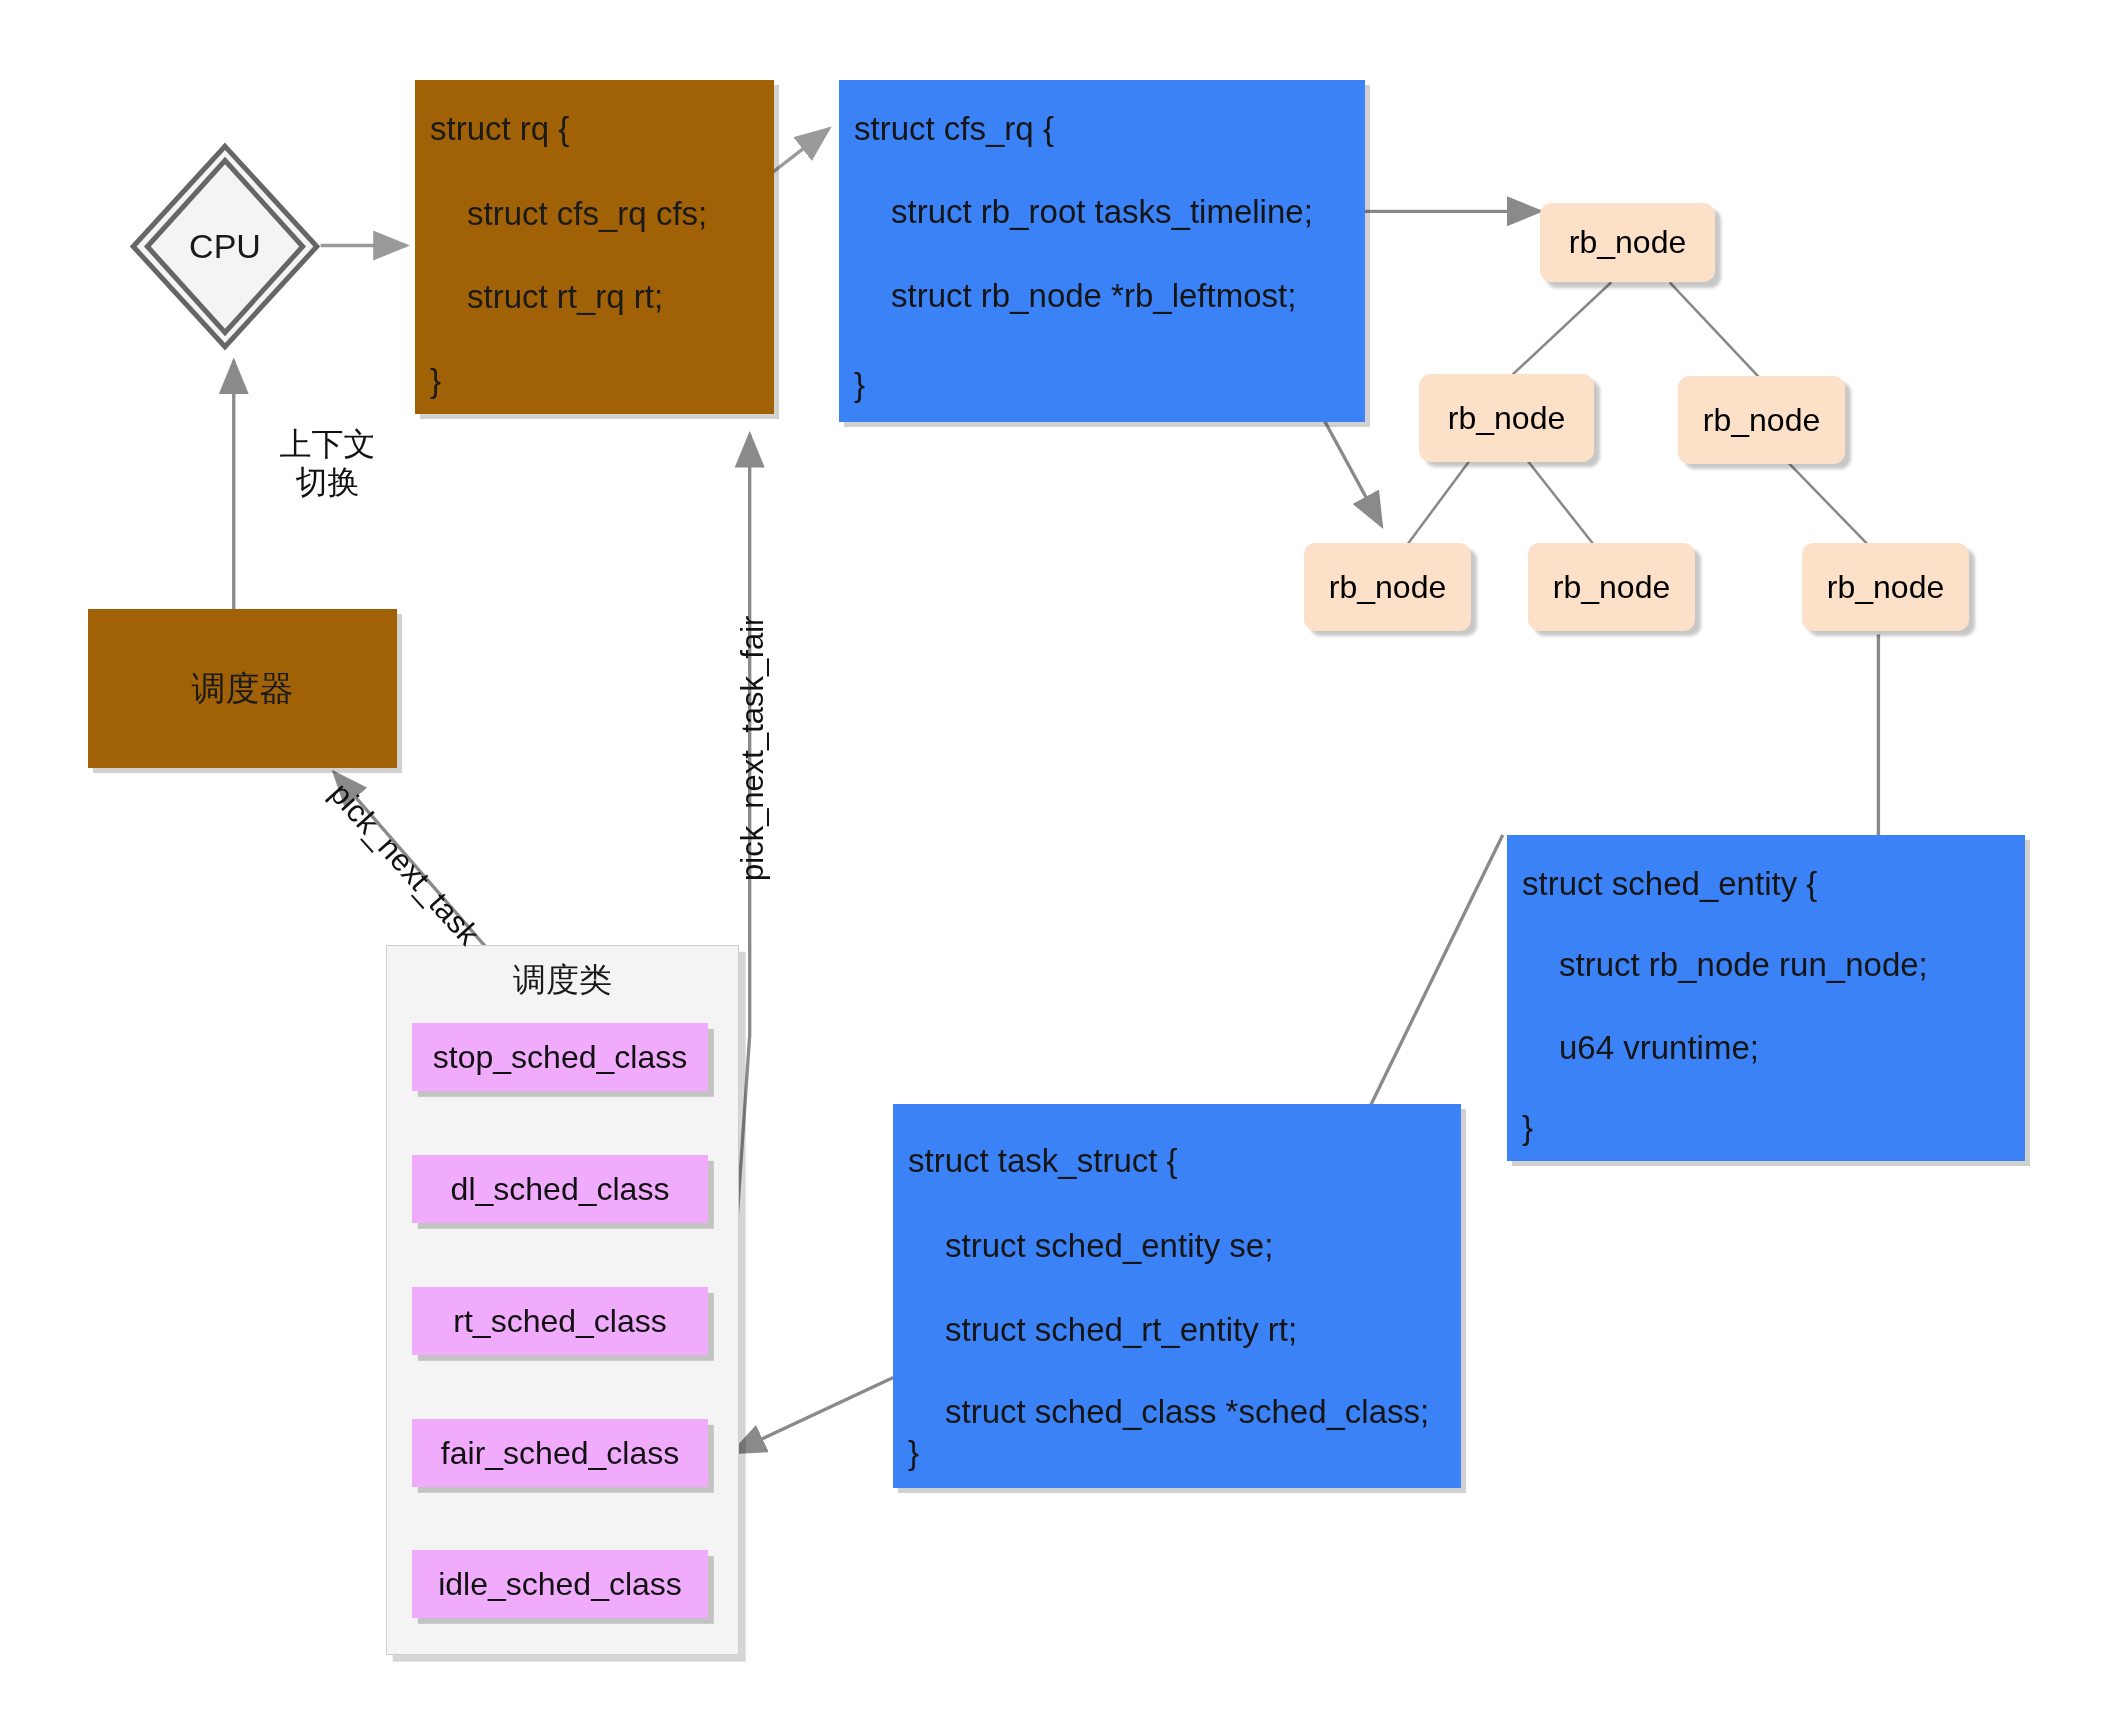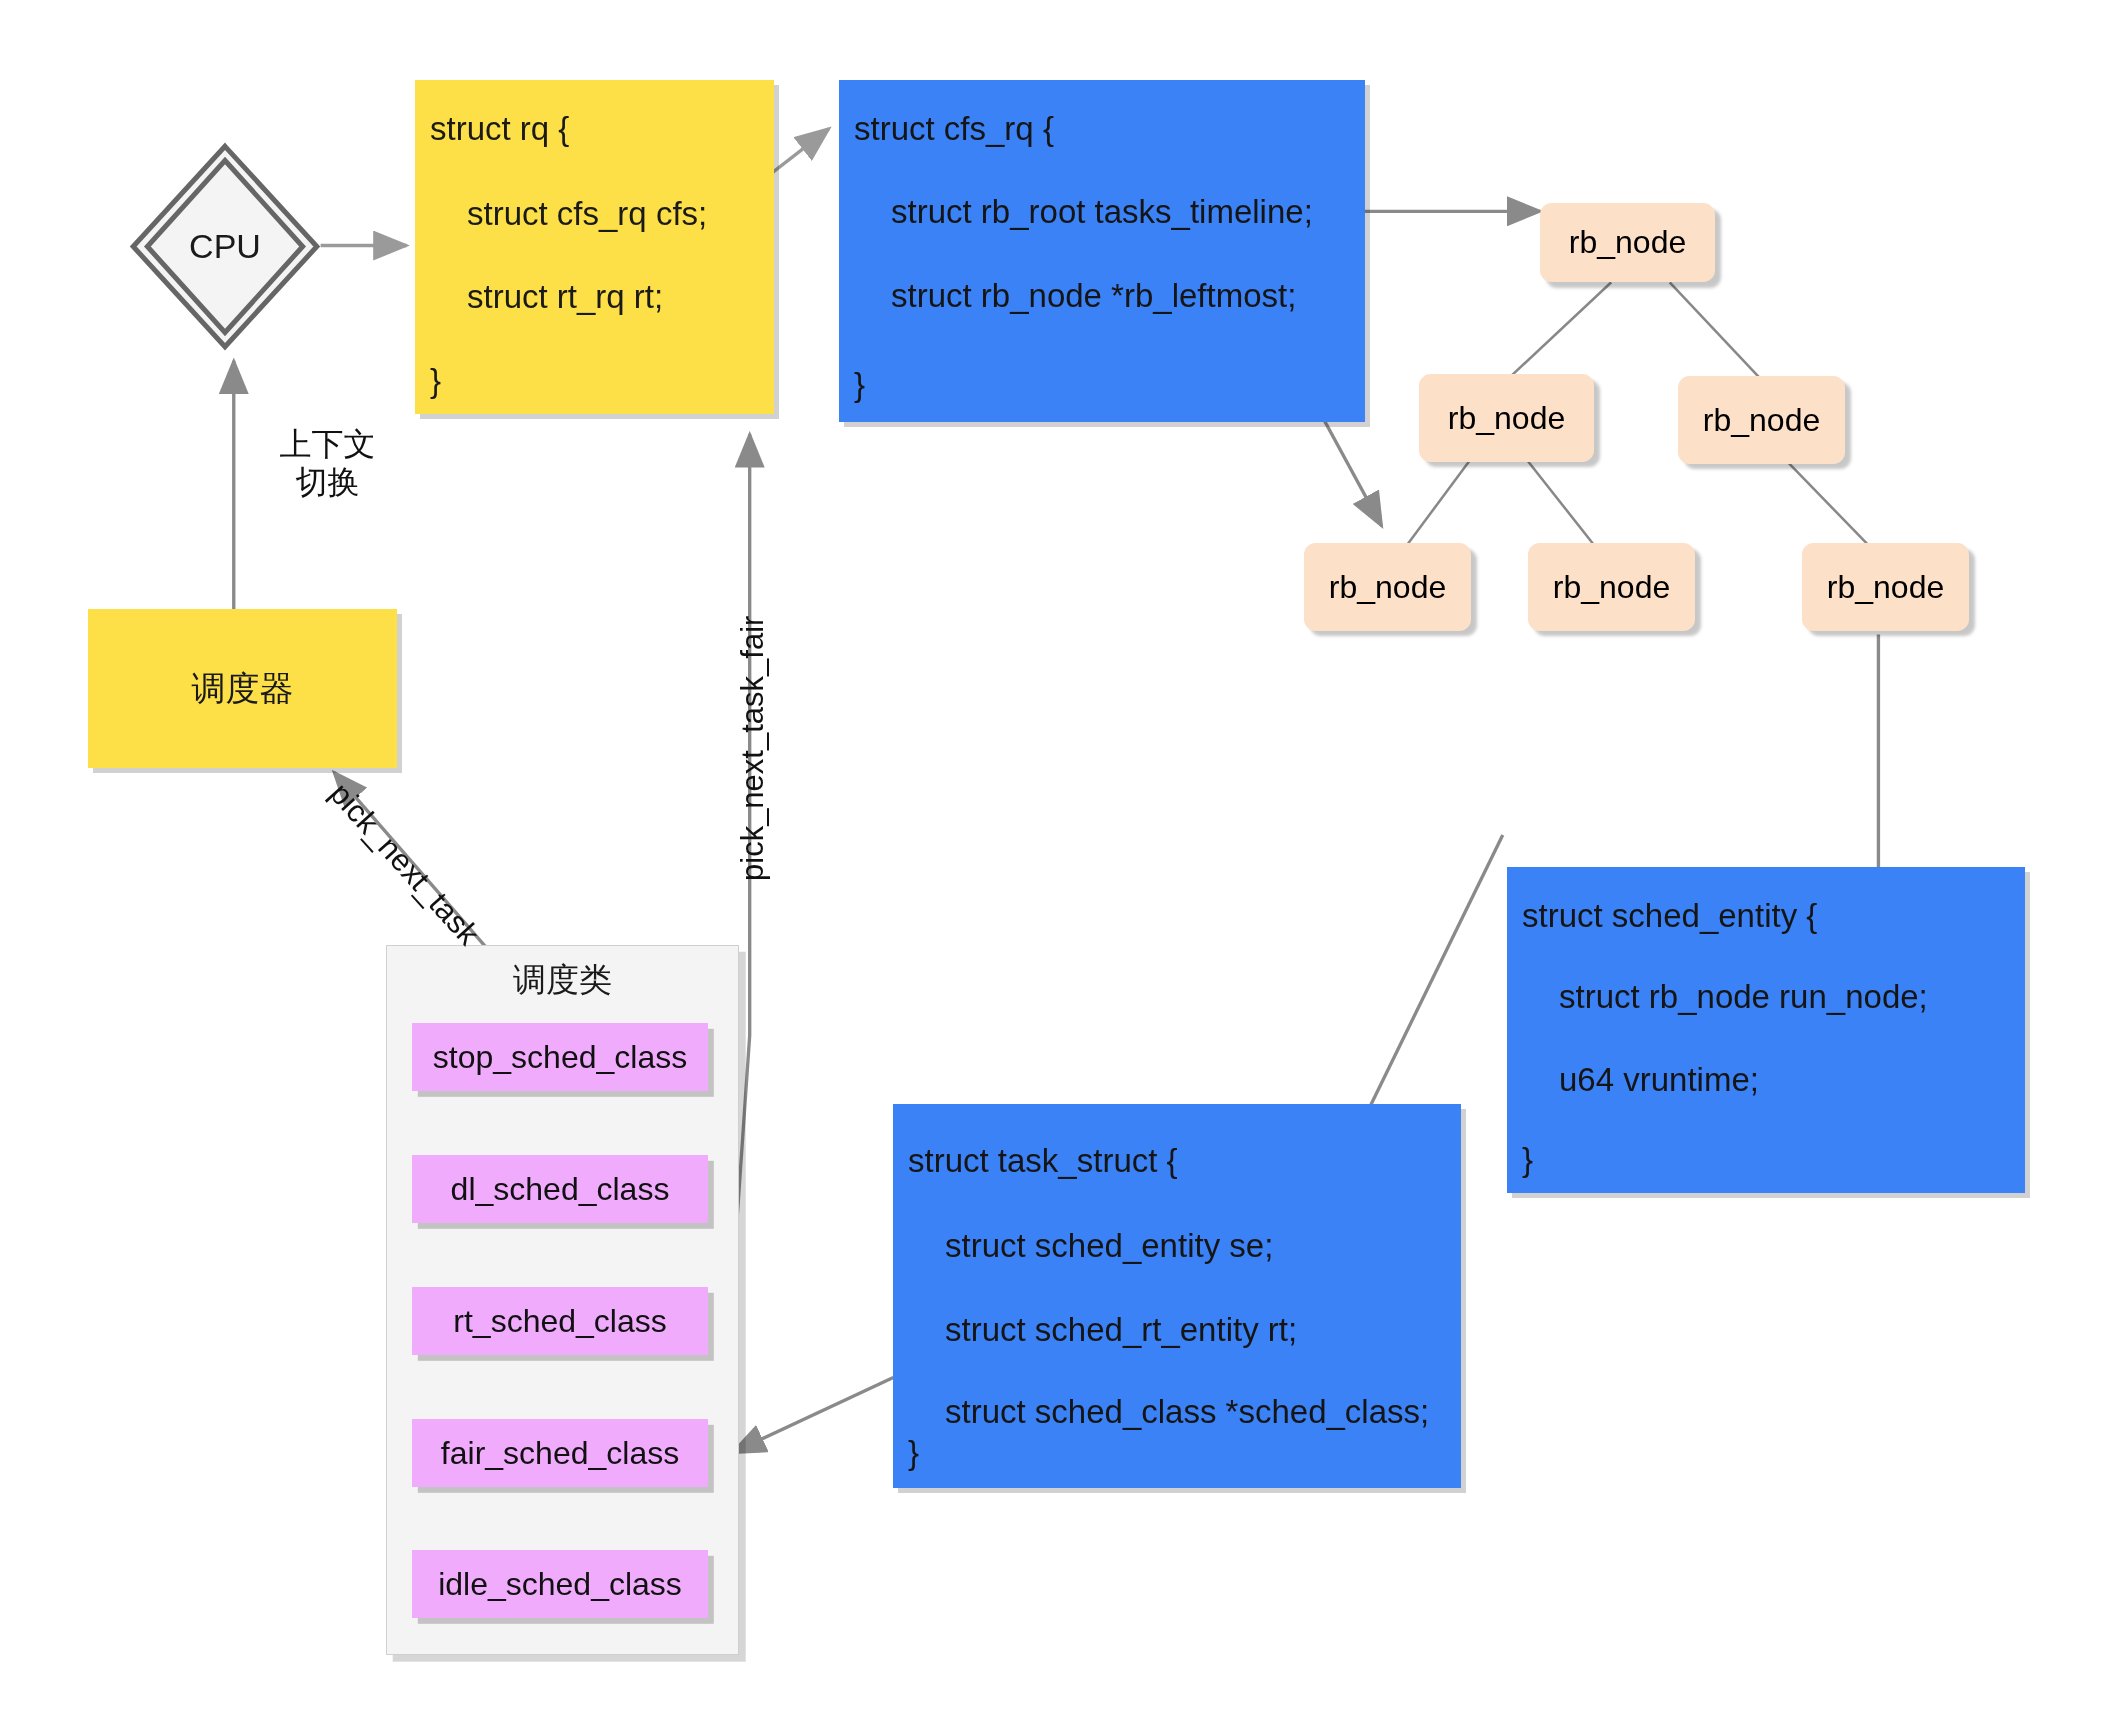--- a/index.html
+++ b/index.html
@@ -20,21 +20,21 @@
     width:2103px;height:1730px;
     pointer-events:none;
   }
   .node{position:absolute;box-sizing:border-box;}
 
   
   .boxshadow{
     box-shadow:5px 5px 0 0 rgba(0,0,0,0.18);
   }
   .gray-box{
-    background:#fde047;
+    background:#a16207;
     color:#1a1a1a;
   }
   .yellow-box{
     background:#3b82f6;
     color:#151515;
   }
   .peach-box{
     background:#fce0c8;
     color:#000000;
     border-radius:11.7px;
@@ -252,21 +252,21 @@
   </div>
 
   <div class="node peach-box" style="left:1528px;top:543px;width:167px;height:88px;">
     <span>rb_node</span>
   </div>
 
   <div class="node peach-box" style="left:1802px;top:543px;width:167px;height:88px;">
     <span>rb_node</span>
   </div>
 
-  <div class="node yellow-box boxshadow code" style="left:1507px;top:835px;width:518px;height:326px;margin-top:32px;">
+  <div class="node yellow-box boxshadow code" style="left:1507px;top:835px;width:518px;height:326px;">
     <span class="ln" style="top:32px;">struct sched_entity {</span>
     <span class="ln ind" style="top:113px;">struct rb_node run_node;</span>
     <span class="ln ind" style="top:196px;">u64 vruntime;</span>
     <span class="ln" style="top:276px;">}</span>
   </div>
 
   <div class="node yellow-box boxshadow code" style="left:893px;top:1104px;width:568px;height:384px;">
     <span class="ln" style="top:40px;">struct task_struct {</span>
     <span class="ln ind" style="top:125px;">struct sched_entity se;</span>
     <span class="ln ind" style="top:209px;">struct sched_rt_entity rt;</span>

